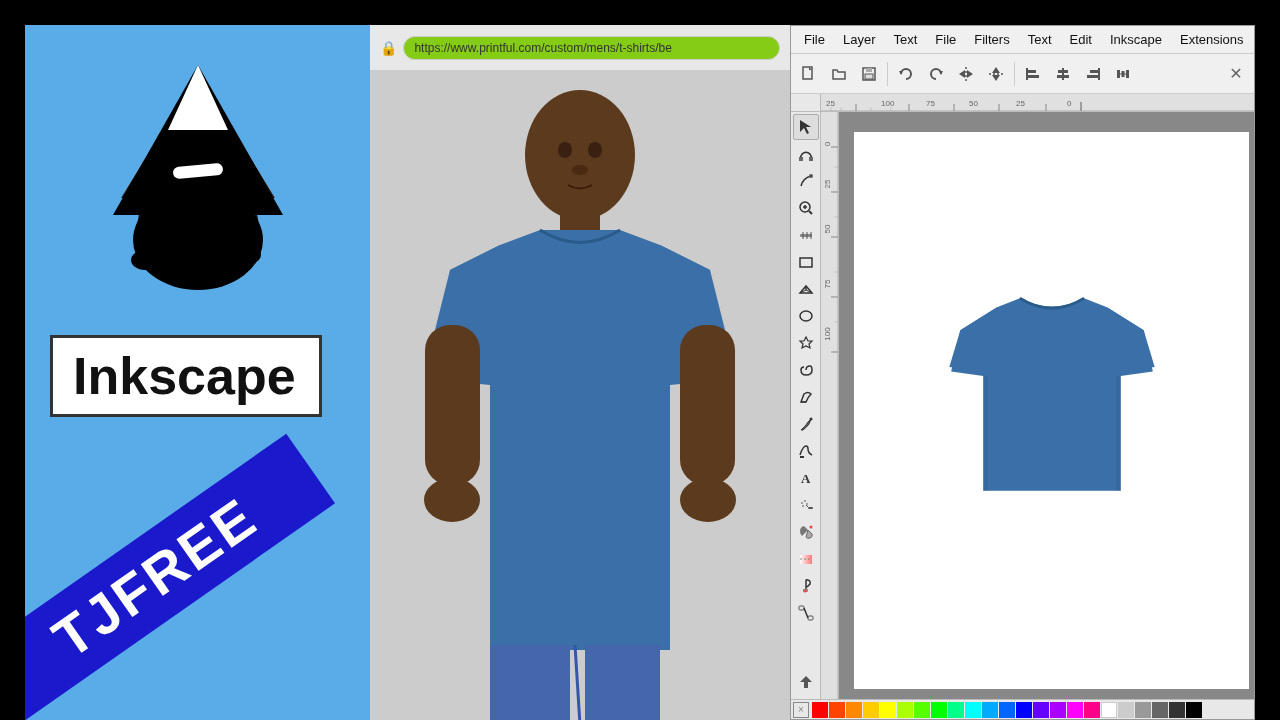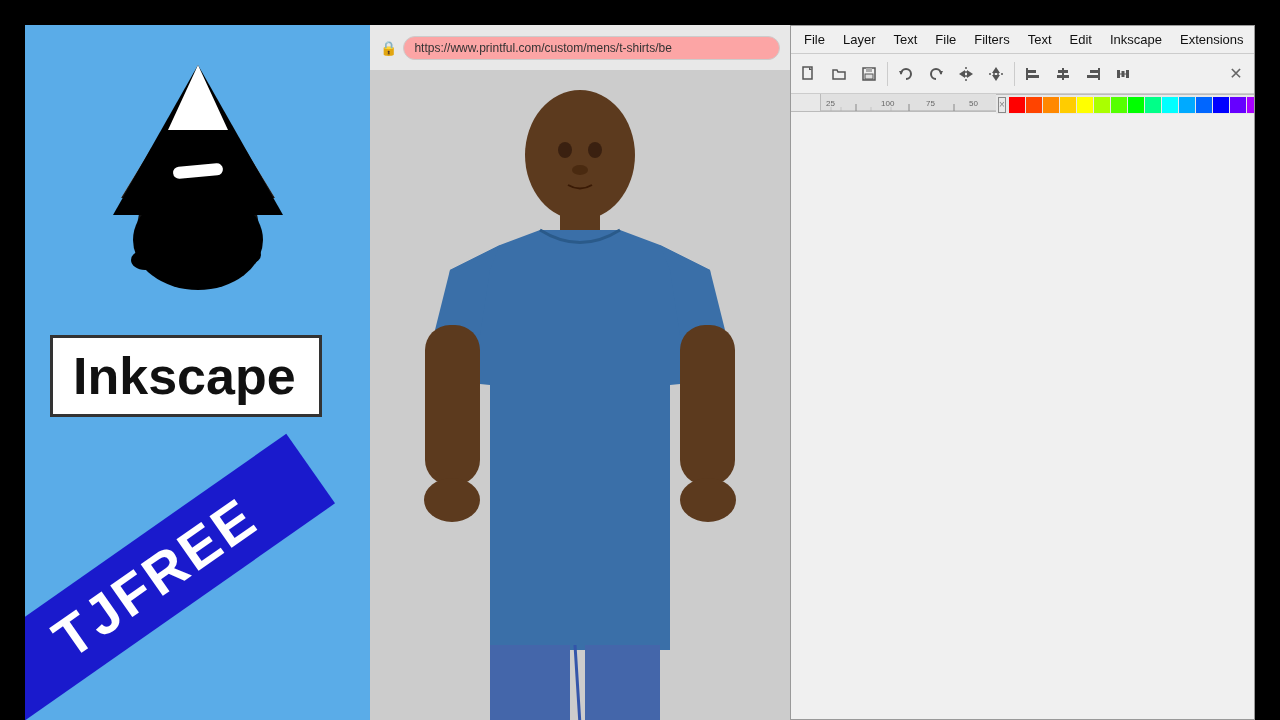--- a/index.html
+++ b/index.html
@@ -62,21 +62,21 @@
       padding: 0 10px;
       gap: 6px;
     }
 
     .browser-lock {
       font-size: 14px;
       color: #666;
     }
 
     .browser-url {
-      background: #fca5a5;
+      background: #84cc16;
       border: 1px solid #ccc;
       border-radius: 12px;
       padding: 4px 10px;
       font-size: 12px;
       color: #333;
       flex: 1;
       overflow: hidden;
       white-space: nowrap;
       text-overflow: ellipsis;
     }
@@ -414,21 +414,21 @@
           <line x1="2" y1="8" x2="14" y2="8" stroke="#555" stroke-width="1"></line>
           <rect x="2" y="4" width="3" height="8" fill="#555"></rect>
           <rect x="6.5" y="5" width="3" height="6" fill="#555"></rect>
           <rect x="11" y="4" width="3" height="8" fill="#555"></rect>
         </svg>
     </div>
     <div style="flex:1"></div>
     <div class="toolbar-btn toolbar-close">✕</div>
   </div>
 
-  <div style="display:flex;flex:1;overflow:hidden;">
+  <div style="display:flex;flex-direction:column;flex:1;overflow:hidden;">
 
     <div style="display:flex;height:18px;">
       <div style="width:30px;background:#e8e8e8;border-right:1px solid #bbb;border-bottom:1px solid #bbb;"></div>
       <div style="flex:1;background:#e0e0e0;border-bottom:1px solid #bbb;overflow:hidden;position:relative;">
         <svg width="100%" height="18">
           <line x1="0" y1="17" x2="100%" y2="17" stroke="#aaa" stroke-width="1"></line>
 
           <text x="5" y="12" font-size="8" fill="#666">25</text>
           <line x1="35" y1="10" x2="35" y2="18" stroke="#888" stroke-width="1"></line>
           <text x="60" y="12" font-size="8" fill="#666">100</text>

